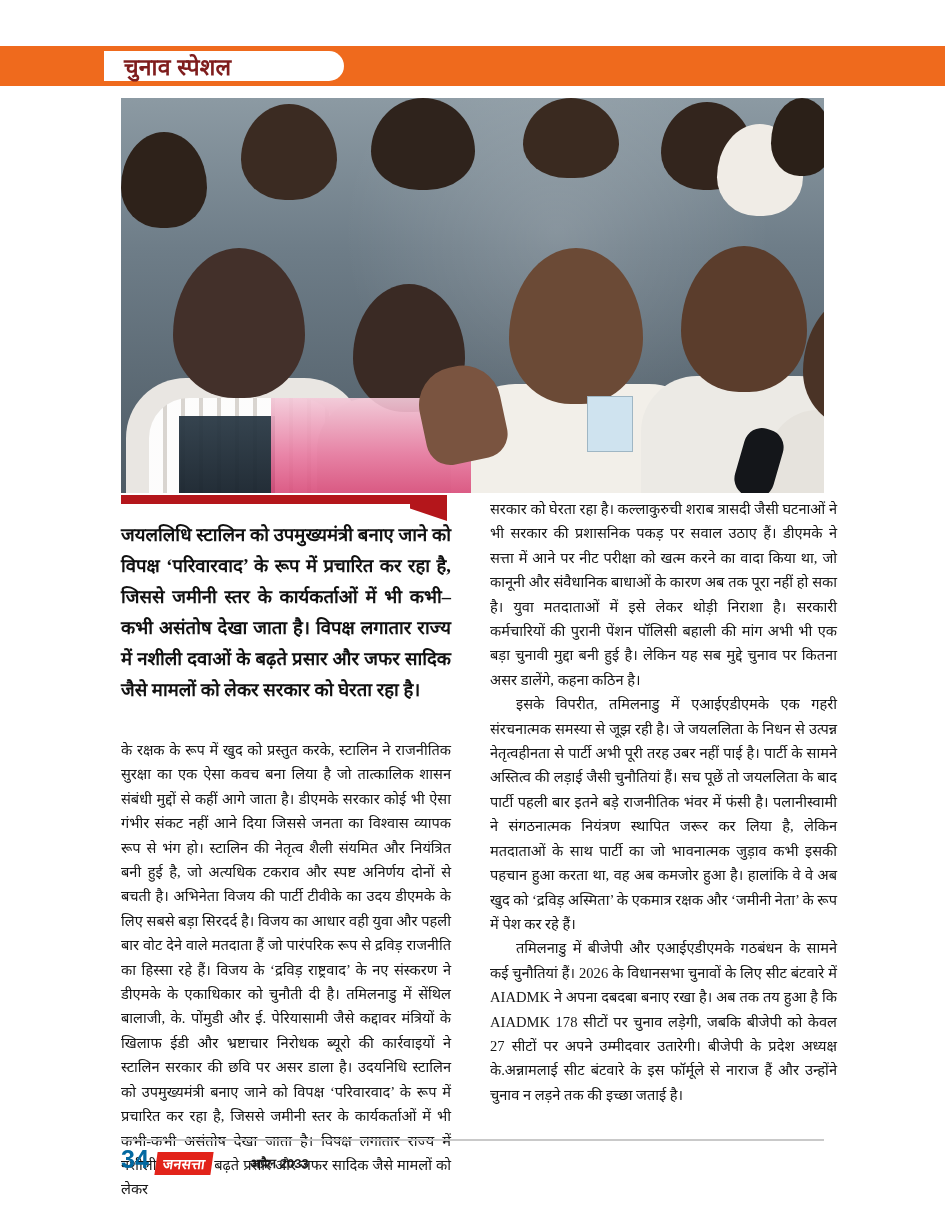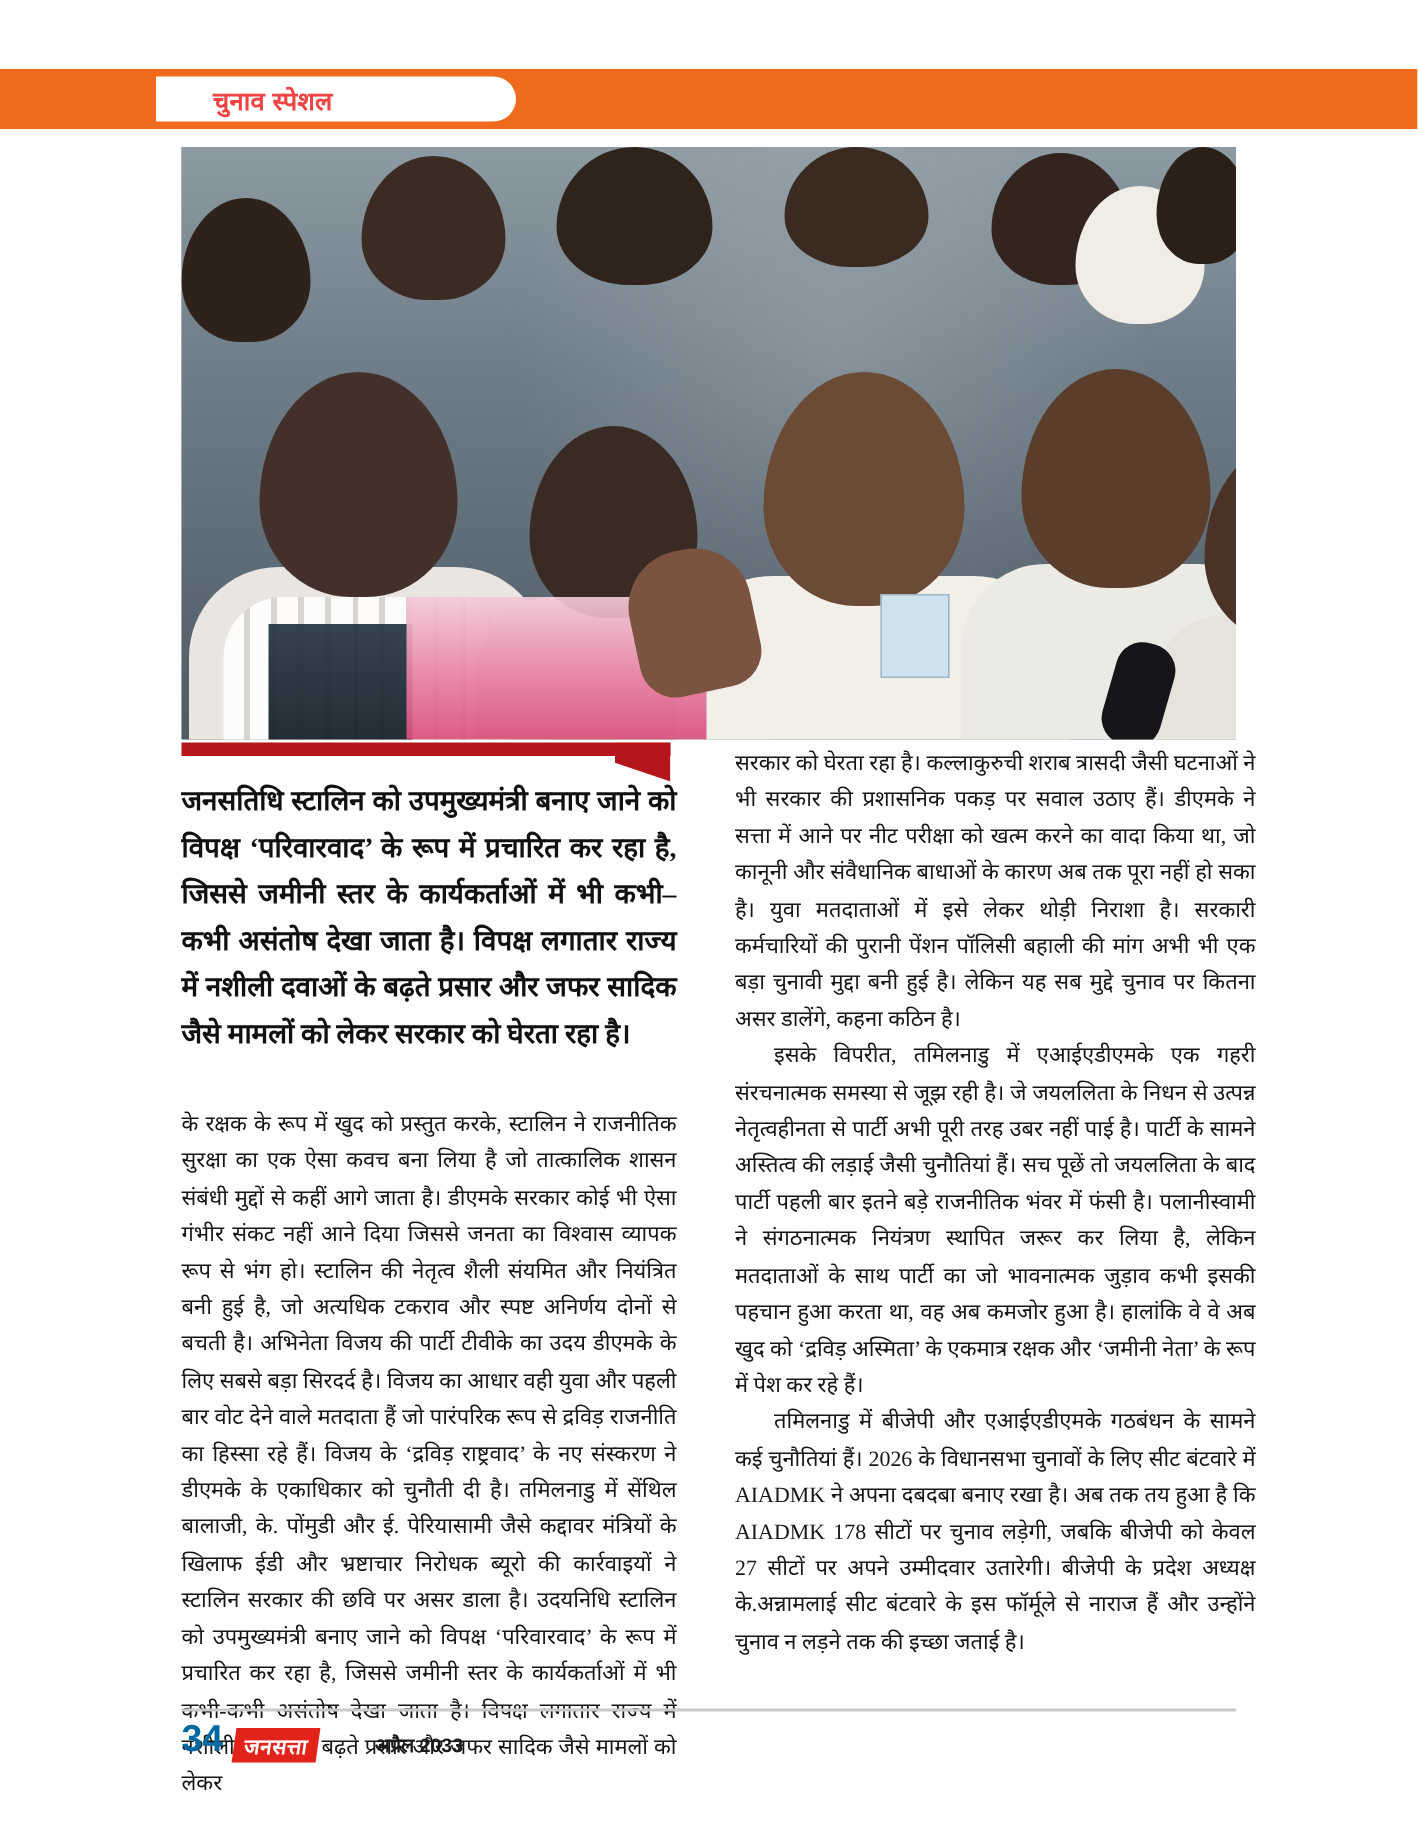--- a/index.html
+++ b/index.html
@@ -46,23 +46,23 @@
     width: 240px;
     height: 30px;
     background: #ffffff;
     border-radius: 0 15px 15px 0;
     display: flex;
     align-items: center;
   }
   .header-pill span {
     font-family: "Liberation Sans", sans-serif;
     font-weight: bold;
-    font-size: 17px;
-    color: #ef4444;
-    padding-left: 38px;
+    font-size: 23px;
+    color: #7f1d1d;
+    padding-left: 20px;
     letter-spacing: 0.2px;
   }
 
   
   .photo-wrap {
     position: absolute;
     left: 121px;
     top: 98px;
     width: 703px;
     height: 395px;
@@ -292,21 +292,21 @@
       <div class="poster2"></div>
       <div class="poster"></div>
       <div class="hand"></div>
       <div class="mic"></div>
     </div>
   </div>
 
   <div class="red-rule"></div>
   <div class="red-flag"></div>
 
-  <div class="standfirst">जनसतिधि स्टालिन को उपमुख्यमंत्री बनाए जाने को विपक्ष ‘परिवारवाद’ के रूप में प्रचारित कर रहा है, जिससे जमीनी स्तर के कार्यकर्ताओं में भी कभी–कभी असंतोष देखा जाता है। विपक्ष लगातार राज्य में नशीली दवाओं के बढ़ते प्रसार और जफर सादिक जैसे मामलों को लेकर सरकार को घेरता रहा है।</div>
+  <div class="standfirst">जयललिधि स्टालिन को उपमुख्यमंत्री बनाए जाने को विपक्ष ‘परिवारवाद’ के रूप में प्रचारित कर रहा है, जिससे जमीनी स्तर के कार्यकर्ताओं में भी कभी–कभी असंतोष देखा जाता है। विपक्ष लगातार राज्य में नशीली दवाओं के बढ़ते प्रसार और जफर सादिक जैसे मामलों को लेकर सरकार को घेरता रहा है।</div>
 
   <div class="col-left">
     <p>के रक्षक के रूप में खुद को प्रस्तुत करके, स्टालिन ने राजनीतिक सुरक्षा का एक ऐसा कवच बना लिया है जो तात्कालिक शासन संबंधी मुद्दों से कहीं आगे जाता है। डीएमके सरकार कोई भी ऐसा गंभीर संकट नहीं आने दिया जिससे जनता का विश्वास व्यापक रूप से भंग हो। स्टालिन की नेतृत्व शैली संयमित और नियंत्रित बनी हुई है, जो अत्यधिक टकराव और स्पष्ट अनिर्णय दोनों से बचती है। अभिनेता विजय की पार्टी टीवीके का उदय डीएमके के लिए सबसे बड़ा सिरदर्द है। विजय का आधार वही युवा और पहली बार वोट देने वाले मतदाता हैं जो पारंपरिक रूप से द्रविड़ राजनीति का हिस्सा रहे हैं। विजय के ‘द्रविड़ राष्ट्रवाद’ के नए संस्करण ने डीएमके के एकाधिकार को चुनौती दी है। तमिलनाडु में सेंथिल बालाजी, के. पोंमुडी और ई. पेरियासामी जैसे कद्दावर मंत्रियों के खिलाफ ईडी और भ्रष्टाचार निरोधक ब्यूरो की कार्रवाइयों ने स्टालिन सरकार की छवि पर असर डाला है। उदयनिधि स्टालिन को उपमुख्यमंत्री बनाए जाने को विपक्ष ‘परिवारवाद’ के रूप में प्रचारित कर रहा है, जिससे जमीनी स्तर के कार्यकर्ताओं में भी कभी-कभी असंतोष देखा जाता है। विपक्ष लगातार राज्य में नशीली दवाओं के बढ़ते प्रसार और जफर सादिक जैसे मामलों को लेकर</p>
   </div>
 
   <div class="col-right">
     <p>सरकार को घेरता रहा है। कल्लाकुरुची शराब त्रासदी जैसी घटनाओं ने भी सरकार की प्रशासनिक पकड़ पर सवाल उठाए हैं। डीएमके ने सत्ता में आने पर नीट परीक्षा को खत्म करने का वादा किया था, जो कानूनी और संवैधानिक बाधाओं के कारण अब तक पूरा नहीं हो सका है। युवा मतदाताओं में इसे लेकर थोड़ी निराशा है। सरकारी कर्मचारियों की पुरानी पेंशन पॉलिसी बहाली की मांग अभी भी एक बड़ा चुनावी मुद्दा बनी हुई है। लेकिन यह सब मुद्दे चुनाव पर कितना असर डालेंगे, कहना कठिन है।</p>
 
     <p class="indent">इसके विपरीत, तमिलनाडु में एआईएडीएमके एक गहरी संरचनात्मक समस्या से जूझ रही है। जे जयललिता के निधन से उत्पन्न नेतृत्वहीनता से पार्टी अभी पूरी तरह उबर नहीं पाई है। पार्टी के सामने अस्तित्व की लड़ाई जैसी चुनौतियां हैं। सच पूछें तो जयललिता के बाद पार्टी पहली बार इतने बड़े राजनीतिक भंवर में फंसी है। पलानीस्वामी ने संगठनात्मक नियंत्रण स्थापित जरूर कर लिया है, लेकिन मतदाताओं के साथ पार्टी का जो भावनात्मक जुड़ाव कभी इसकी पहचान हुआ करता था, वह अब कमजोर हुआ है। हालांकि वे वे अब खुद को ‘द्रविड़ अस्मिता’ के एकमात्र रक्षक और ‘जमीनी नेता’ के रूप में पेश कर रहे हैं।</p>
 

